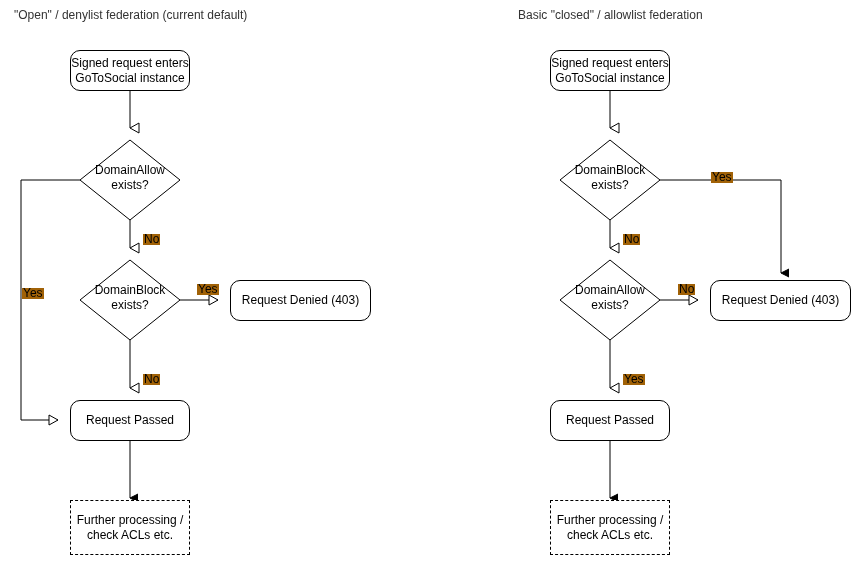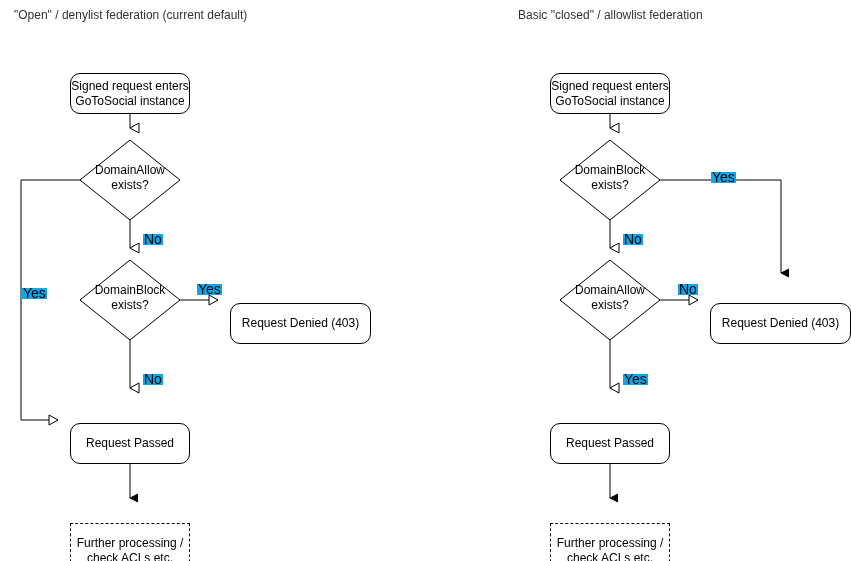--- a/index.html
+++ b/index.html
@@ -27,21 +27,20 @@
     position:absolute;
     box-sizing:border-box;
     display:flex;
     align-items:center;
     justify-content:center;
     text-align:center;
     font-size:12px;
     line-height:15px;
     color:#000000;
     background:#ffffff;
-    margin-top:23px;
   }
   .rounded{
     border:1px solid #000000;
     border-radius:10px;
   }
   .dashed{
     border:1px dashed #000000;
     border-radius:0;
   }
   .diamond-label{
@@ -50,25 +49,25 @@
     align-items:center;
     justify-content:flex-start;
     text-align:center;
     font-size:12px;
     line-height:15px;
     background:transparent;
     pointer-events:none;
   }
   .edge-label{
     position:absolute;
-    font-size:14px;
+    font-size:12px;
     line-height:11px;
     color:#000000;
     white-space:nowrap;
-    background:#0ea5e9;
+    background:#a16207;
     padding:0 1px;
   }
 </style>
 </head>
 <body>
 
 <div class="canvas">
 
   <svg width="851" height="561" viewBox="0 0 851 561">
     <defs>

